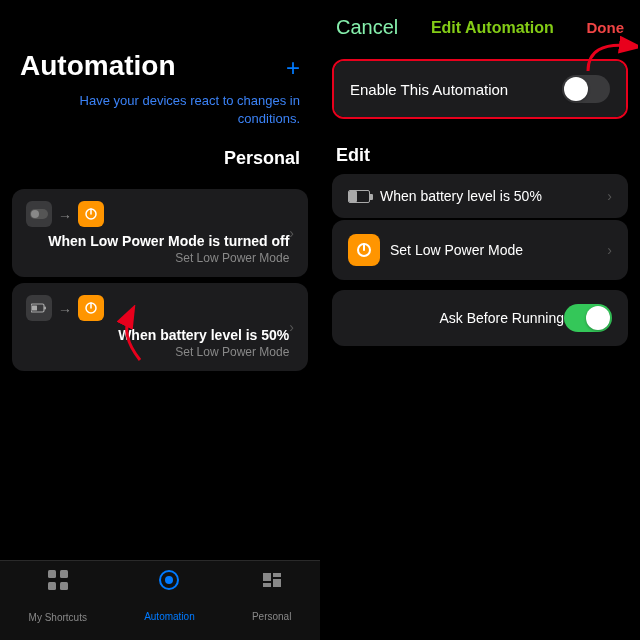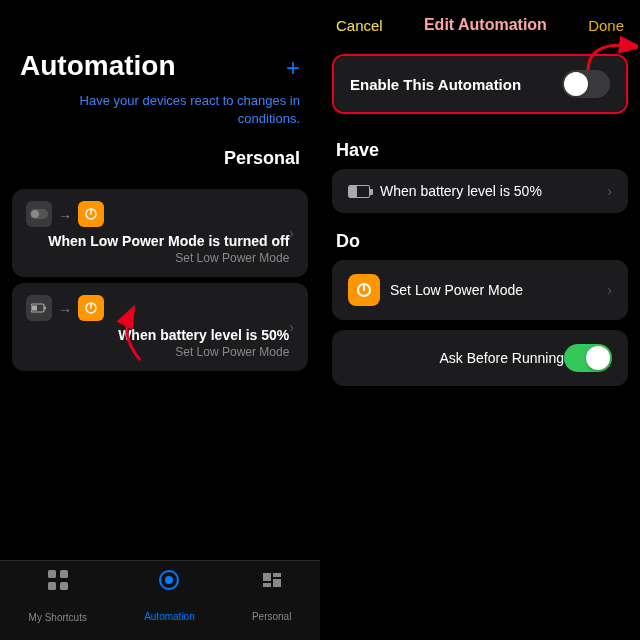--- a/index.html
+++ b/index.html
@@ -161,45 +161,44 @@
 
     .right-header {
       padding: 16px 16px 10px 16px;
       display: flex;
       align-items: center;
       justify-content: space-between;
       position: relative;
     }
 
     .header-cancel {
-      color: #fde047;
-      font-size: 15px;
+      color: #86efac;
+      font-size: 20px;
       cursor: pointer;
     }
 
     .header-title {
       font-size: 16px;
       font-weight: 600;
-      color: #fca5a5;
+      color: #84cc16;
     }
 
     .header-done {
-      color: #eab308;
+      color: #ef4444;
       font-size: 15px;
-      font-weight: 400;
+      font-weight: 700;
       cursor: pointer;
     }
 
     
     .enable-row-wrapper {
       margin: 10px 12px;
       border: 2px solid #e8001c;
       border-radius: 12px;
       overflow: hidden;
-      font-weight: bold;
     }
 
     .enable-row {
       background: #1c1c1e;
       padding: 14px 16px;
       display: flex;
       align-items: center;
       justify-content: space-between;
     }
 
@@ -454,33 +453,32 @@
 
   <div class="enable-row-wrapper">
     <div class="enable-row">
       <span class="enable-label">Enable This Automation</span>
       <div class="toggle toggle-off">
         <div class="toggle-thumb"></div>
       </div>
     </div>
   </div>
 
-  <div class="section-header">Have</div>
+  <div class="section-header">Edit</div>
   <div class="list-row">
     <div class="list-row-content">
       <div class="bat-outer">
         <div class="bat-inner"></div>
         <div class="bat-tip"></div>
       </div>
       <span class="row-label">When battery level is 50%</span>
     </div>
     <span class="chevron">›</span>
   </div>
 
-  <div class="section-header">Do</div>
   <div class="list-row">
     <div class="list-row-content">
       <div class="do-icon-badge">
         <svg width="18" height="18" viewBox="0 0 18 18">
           <circle cx="9" cy="9" r="6" fill="none" stroke="white" stroke-width="2"></circle>
           <line x1="9" y1="3" x2="9" y2="9" stroke="white" stroke-width="2" stroke-linecap="round"></line>
         </svg>
       </div>
       <span class="row-label">Set Low Power Mode</span>
     </div>

